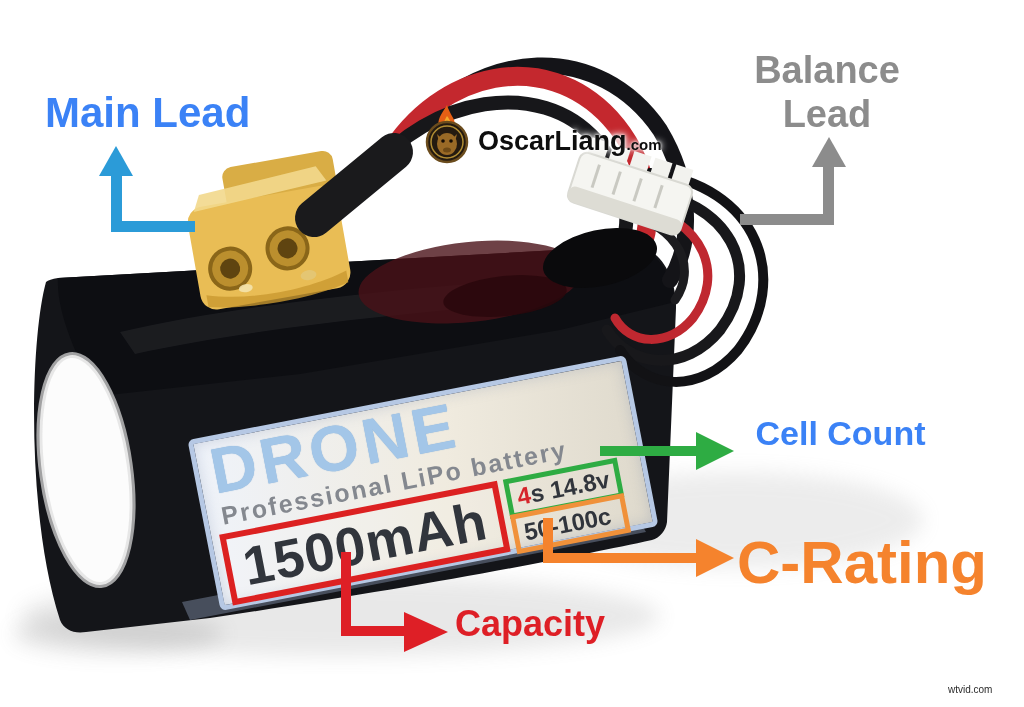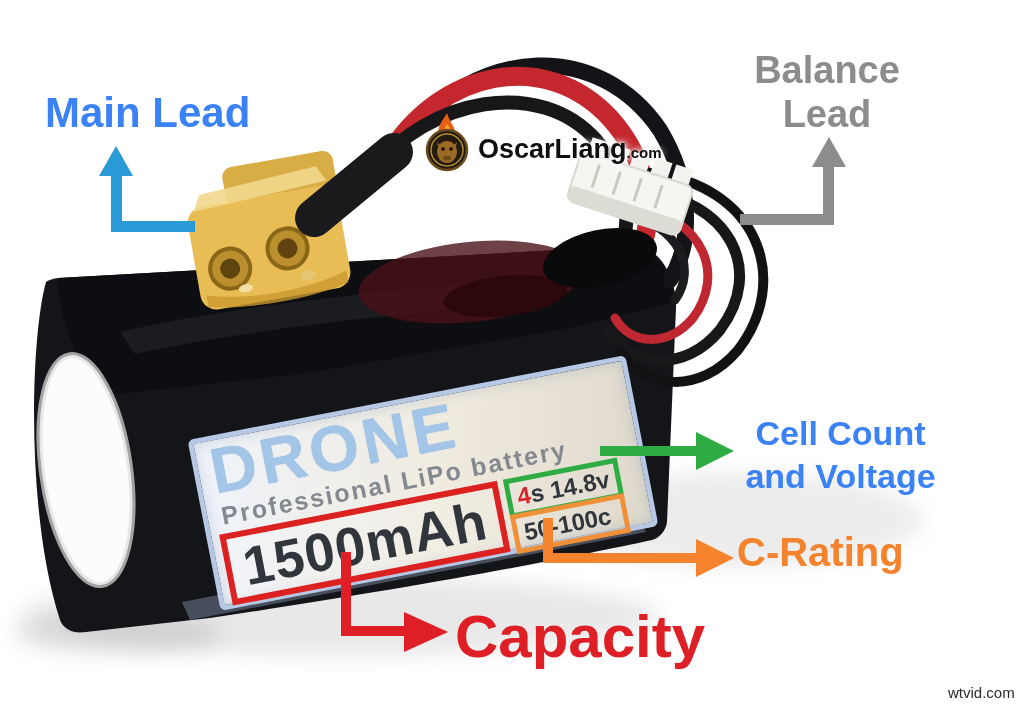--- a/index.html
+++ b/index.html
@@ -45,27 +45,27 @@
   .cell-box{
     border:5px solid #2eac43;padding:0 6px;font-size:24px;font-weight:700;
     color:#31353c;line-height:30px;white-space:nowrap;
   }
   .cell-box .cell-n{color:#d6252b;}
   .crate-box{
     border:5px solid #f0913a;padding:0 6px;margin-top:-4px;
     font-size:24px;font-weight:700;color:#31353c;line-height:30px;white-space:nowrap;
   }
   
-  #site-logo{position:absolute;left:420px;top:112px;display:flex;z-index:5;}
+  #site-logo{position:absolute;left:420px;top:104px;display:flex;z-index:5;}
   #site-logo .logo-text{
     margin:22px 0 0 4px;font-weight:800;font-size:27px;color:#0e0e0e;
     text-shadow:0 0 3px #fff,0 0 6px #fff,0 0 8px #fff;letter-spacing:0px;
   }
   #site-logo .logo-suffix{font-size:15px;font-weight:800;}
-  #footer-mark{position:absolute;left:948px;top:684px;font-size:15px;color:#2a2a2a;z-index:5;}
+  #footer-mark{position:absolute;left:948px;top:684px;font-size:10px;color:#2a2a2a;z-index:5;}
 </style>
 </head>
 <body>
 
 <div id="stage">
 
   <svg class="abs" style="left:0;top:0;z-index:1;" width="1024" height="707" viewBox="0 0 1024 707">
     <defs>
       <filter id="soft" x="-50%" y="-50%" width="200%" height="200%">
         <feGaussianBlur stdDeviation="10"></feGaussianBlur>
@@ -153,32 +153,31 @@
     <div>Lead</div>
   </div>
   <div class="head-up" style="left:812px;top:137px;border-bottom:30px solid #8c8c8c;z-index:5;"></div>
   <div class="shaft" style="left:823px;top:163px;width:11px;height:62px;background:#8c8c8c;z-index:5;"></div>
   <div class="shaft" style="left:740px;top:214px;width:94px;height:11px;background:#8c8c8c;z-index:5;"></div>
 
   <div class="shaft" style="left:600px;top:446px;width:98px;height:10px;background:#2eac43;z-index:5;"></div>
   <div class="head-right" style="left:696px;top:432px;border-left:38px solid #2eac43;z-index:5;"></div>
   <div class="ann center" style="left:718px;top:412px;width:245px;font-size:34px;color:#3b82f6;line-height:43px;z-index:5;">
     <div>Cell Count</div>
-    <div>and Voltage</div>
   </div>
 
   <div class="shaft" style="left:543px;top:518px;width:10px;height:45px;background:#f5832d;z-index:5;"></div>
   <div class="shaft" style="left:543px;top:553px;width:155px;height:10px;background:#f5832d;z-index:5;"></div>
   <div class="head-right" style="left:696px;top:539px;border-left:38px solid #f5832d;z-index:5;"></div>
-  <div class="ann" style="left:737px;top:530px;font-size:40px;color:#f5832d;z-index:5;">C-Rating</div>
+  <div class="ann" style="left:737px;top:530px;font-size:60px;color:#f5832d;z-index:5;">C-Rating</div>
 
   <div class="shaft" style="left:341px;top:552px;width:10px;height:82px;background:#de1f26;z-index:5;"></div>
   <div class="shaft" style="left:341px;top:626px;width:66px;height:10px;background:#de1f26;z-index:5;"></div>
   <div class="head-right" style="left:404px;top:612px;border-left:44px solid #de1f26;border-top-width:20px;border-bottom-width:20px;z-index:5;"></div>
-  <div class="ann" style="left:455px;top:604px;font-size:60px;color:#de1f26;z-index:5;">Capacity</div>
+  <div class="ann" style="left:455px;top:604px;font-size:36px;color:#de1f26;z-index:5;">Capacity</div>
 
   <div id="site-logo">
     <svg width="54" height="60" viewBox="0 0 54 60">
       <path d="M 27,1 C 21,11 17,15 19,23 C 20,28 24,31 27,31 C 31,31 35,27 35,21 C 35,14 30,11 27,1 Z" fill="#e55f15"></path>
       <path d="M 27,12 C 24,17 23,20 24,24 C 25,27 29,28 31,25 C 33,22 30,16 27,12 Z" fill="#f7a92a"></path>
       <circle cx="27" cy="38" r="20" fill="#241a10" stroke="#6b4c1d" stroke-width="2.5"></circle>
       <circle cx="27" cy="38" r="16" fill="none" stroke="#caa23a" stroke-width="1.5" opacity="0.85"></circle>
       <path d="M 17,30 L 22,35 L 19,38 Z" fill="#9a6a26"></path>
       <path d="M 37,30 L 32,35 L 35,38 Z" fill="#9a6a26"></path>
       <ellipse cx="27" cy="40" rx="10" ry="11" fill="#9a6a26"></ellipse>

